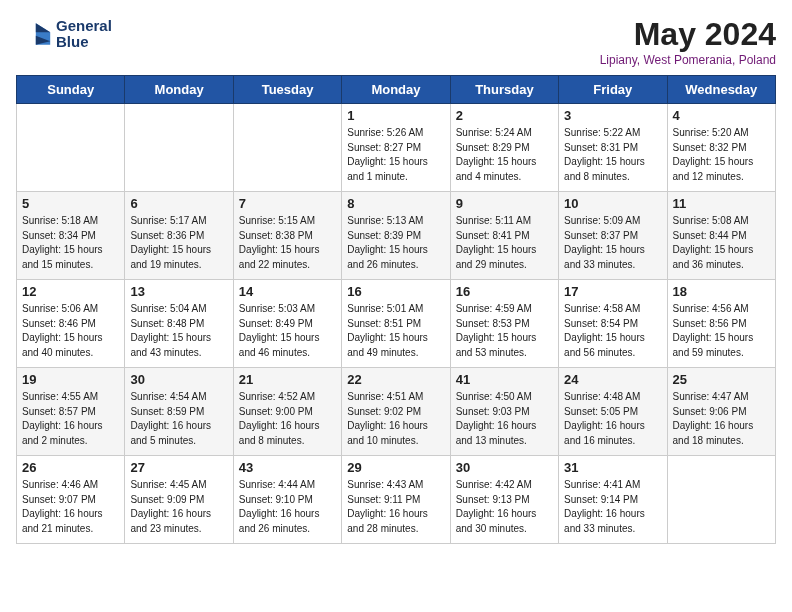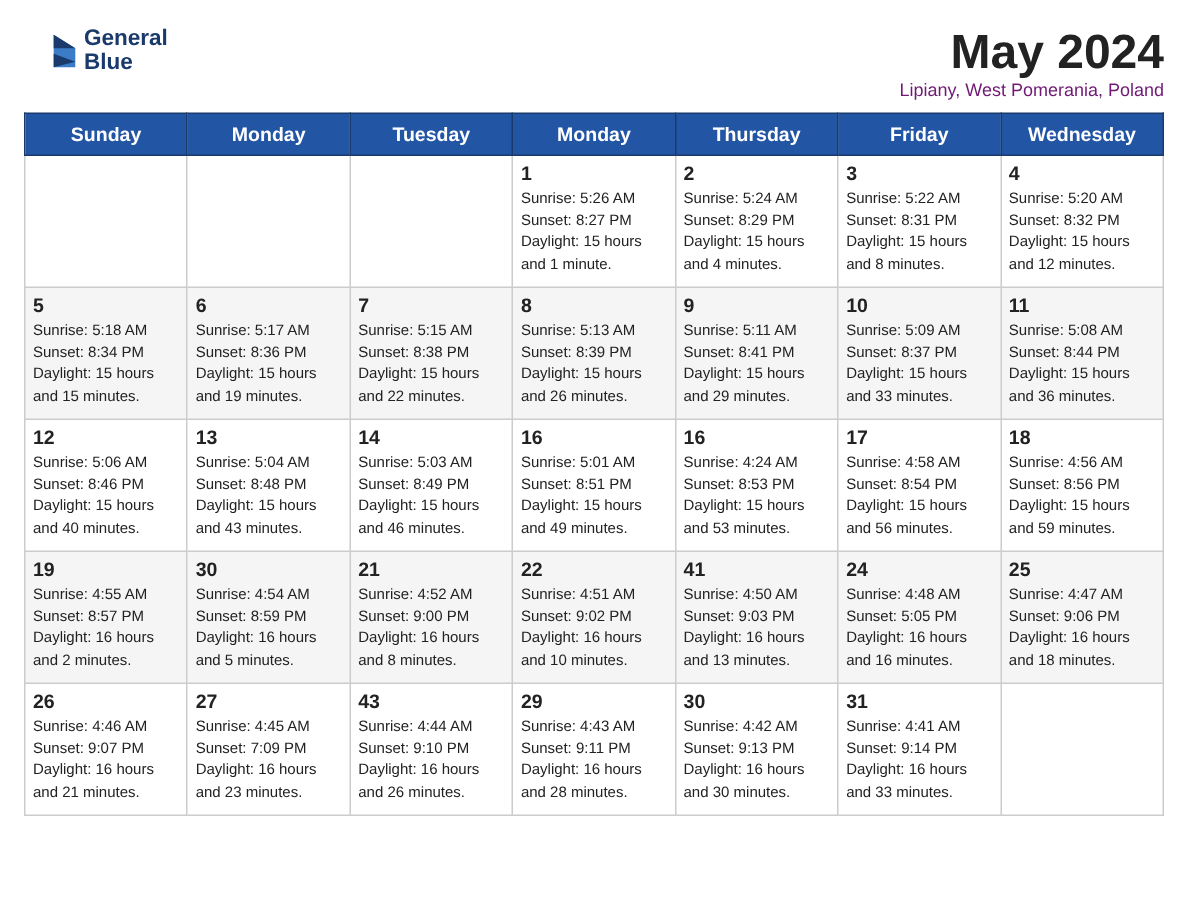--- a/index.html
+++ b/index.html
@@ -225,21 +225,21 @@
         </td>
         <td>
           <span class="day-num">16</span>
           <div class="cell-text">Sunrise: 5:01 AM
 Sunset: 8:51 PM
 Daylight: 15 hours
 and 49 minutes.</div>
         </td>
         <td>
           <span class="day-num">16</span>
-          <div class="cell-text">Sunrise: 4:24 AM
+          <div class="cell-text">Sunrise: 4:59 AM
 Sunset: 8:53 PM
 Daylight: 15 hours
 and 53 minutes.</div>
         </td>
         <td>
           <span class="day-num">17</span>
           <div class="cell-text">Sunrise: 4:58 AM
 Sunset: 8:54 PM
 Daylight: 15 hours
 and 56 minutes.</div>
@@ -307,21 +307,21 @@
         <td>
           <span class="day-num">26</span>
           <div class="cell-text">Sunrise: 4:46 AM
 Sunset: 9:07 PM
 Daylight: 16 hours
 and 21 minutes.</div>
         </td>
         <td>
           <span class="day-num">27</span>
           <div class="cell-text">Sunrise: 4:45 AM
-Sunset: 7:09 PM
+Sunset: 9:09 PM
 Daylight: 16 hours
 and 23 minutes.</div>
         </td>
         <td>
           <span class="day-num">43</span>
           <div class="cell-text">Sunrise: 4:44 AM
 Sunset: 9:10 PM
 Daylight: 16 hours
 and 26 minutes.</div>
         </td>

